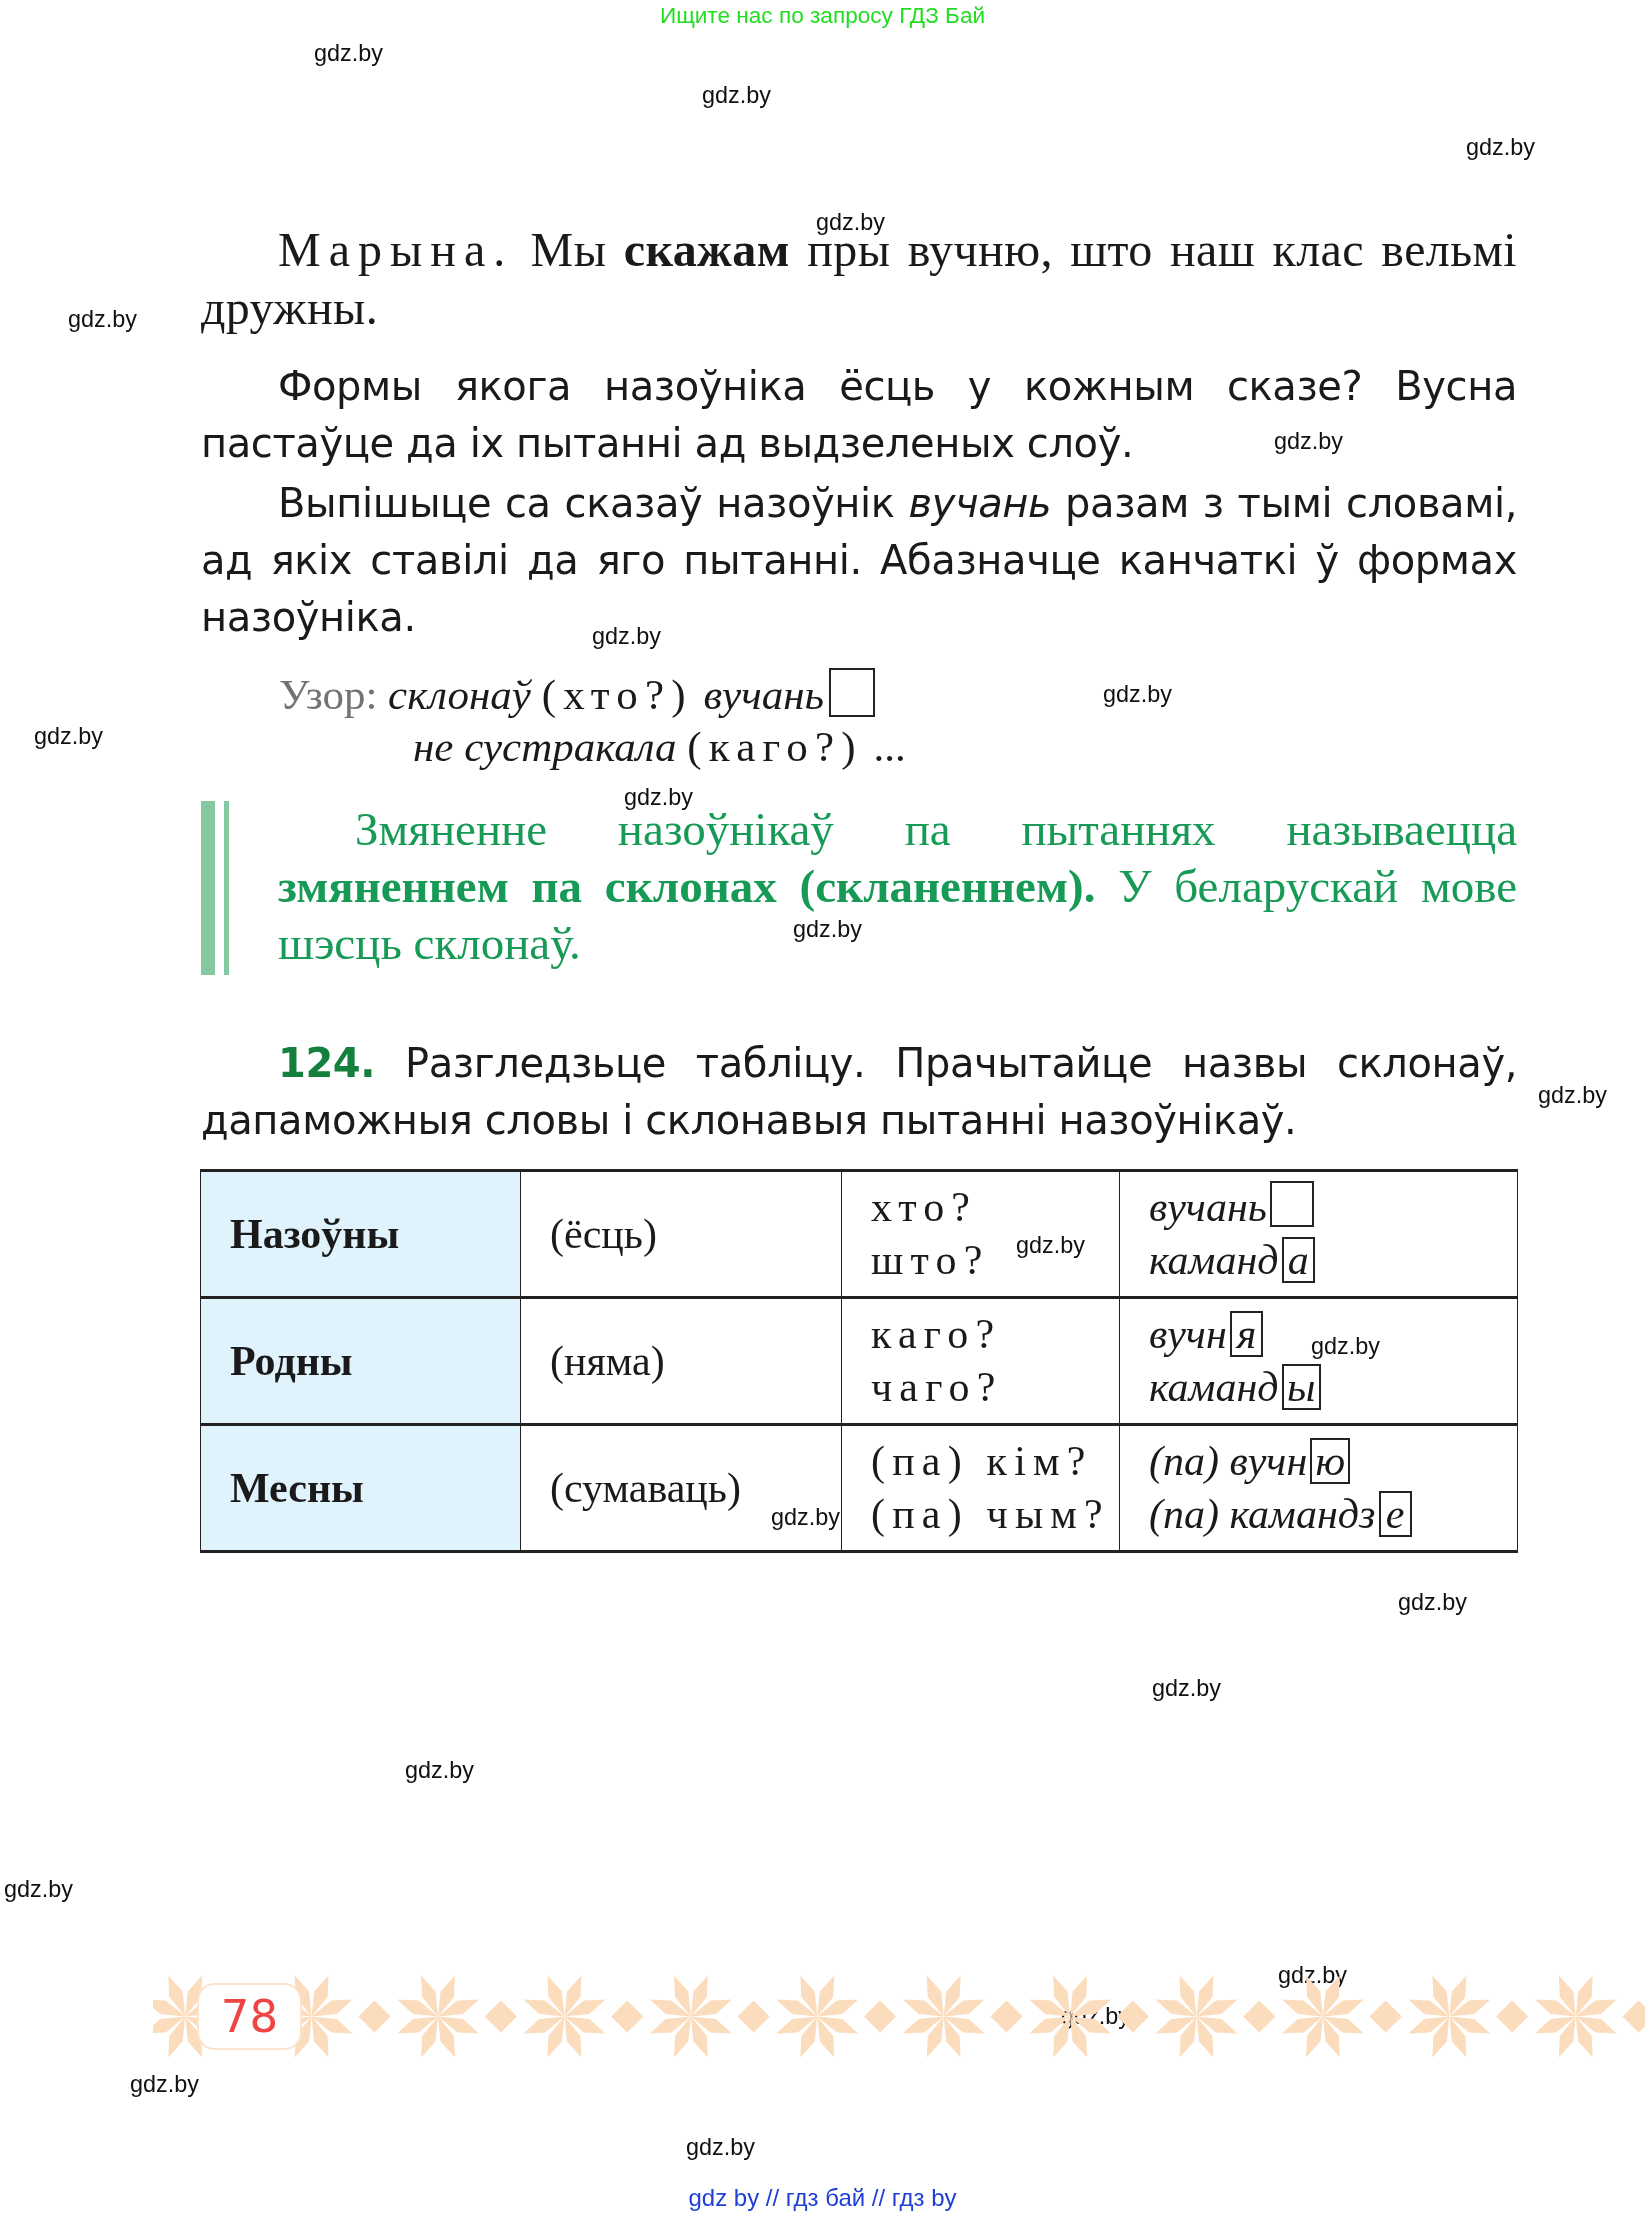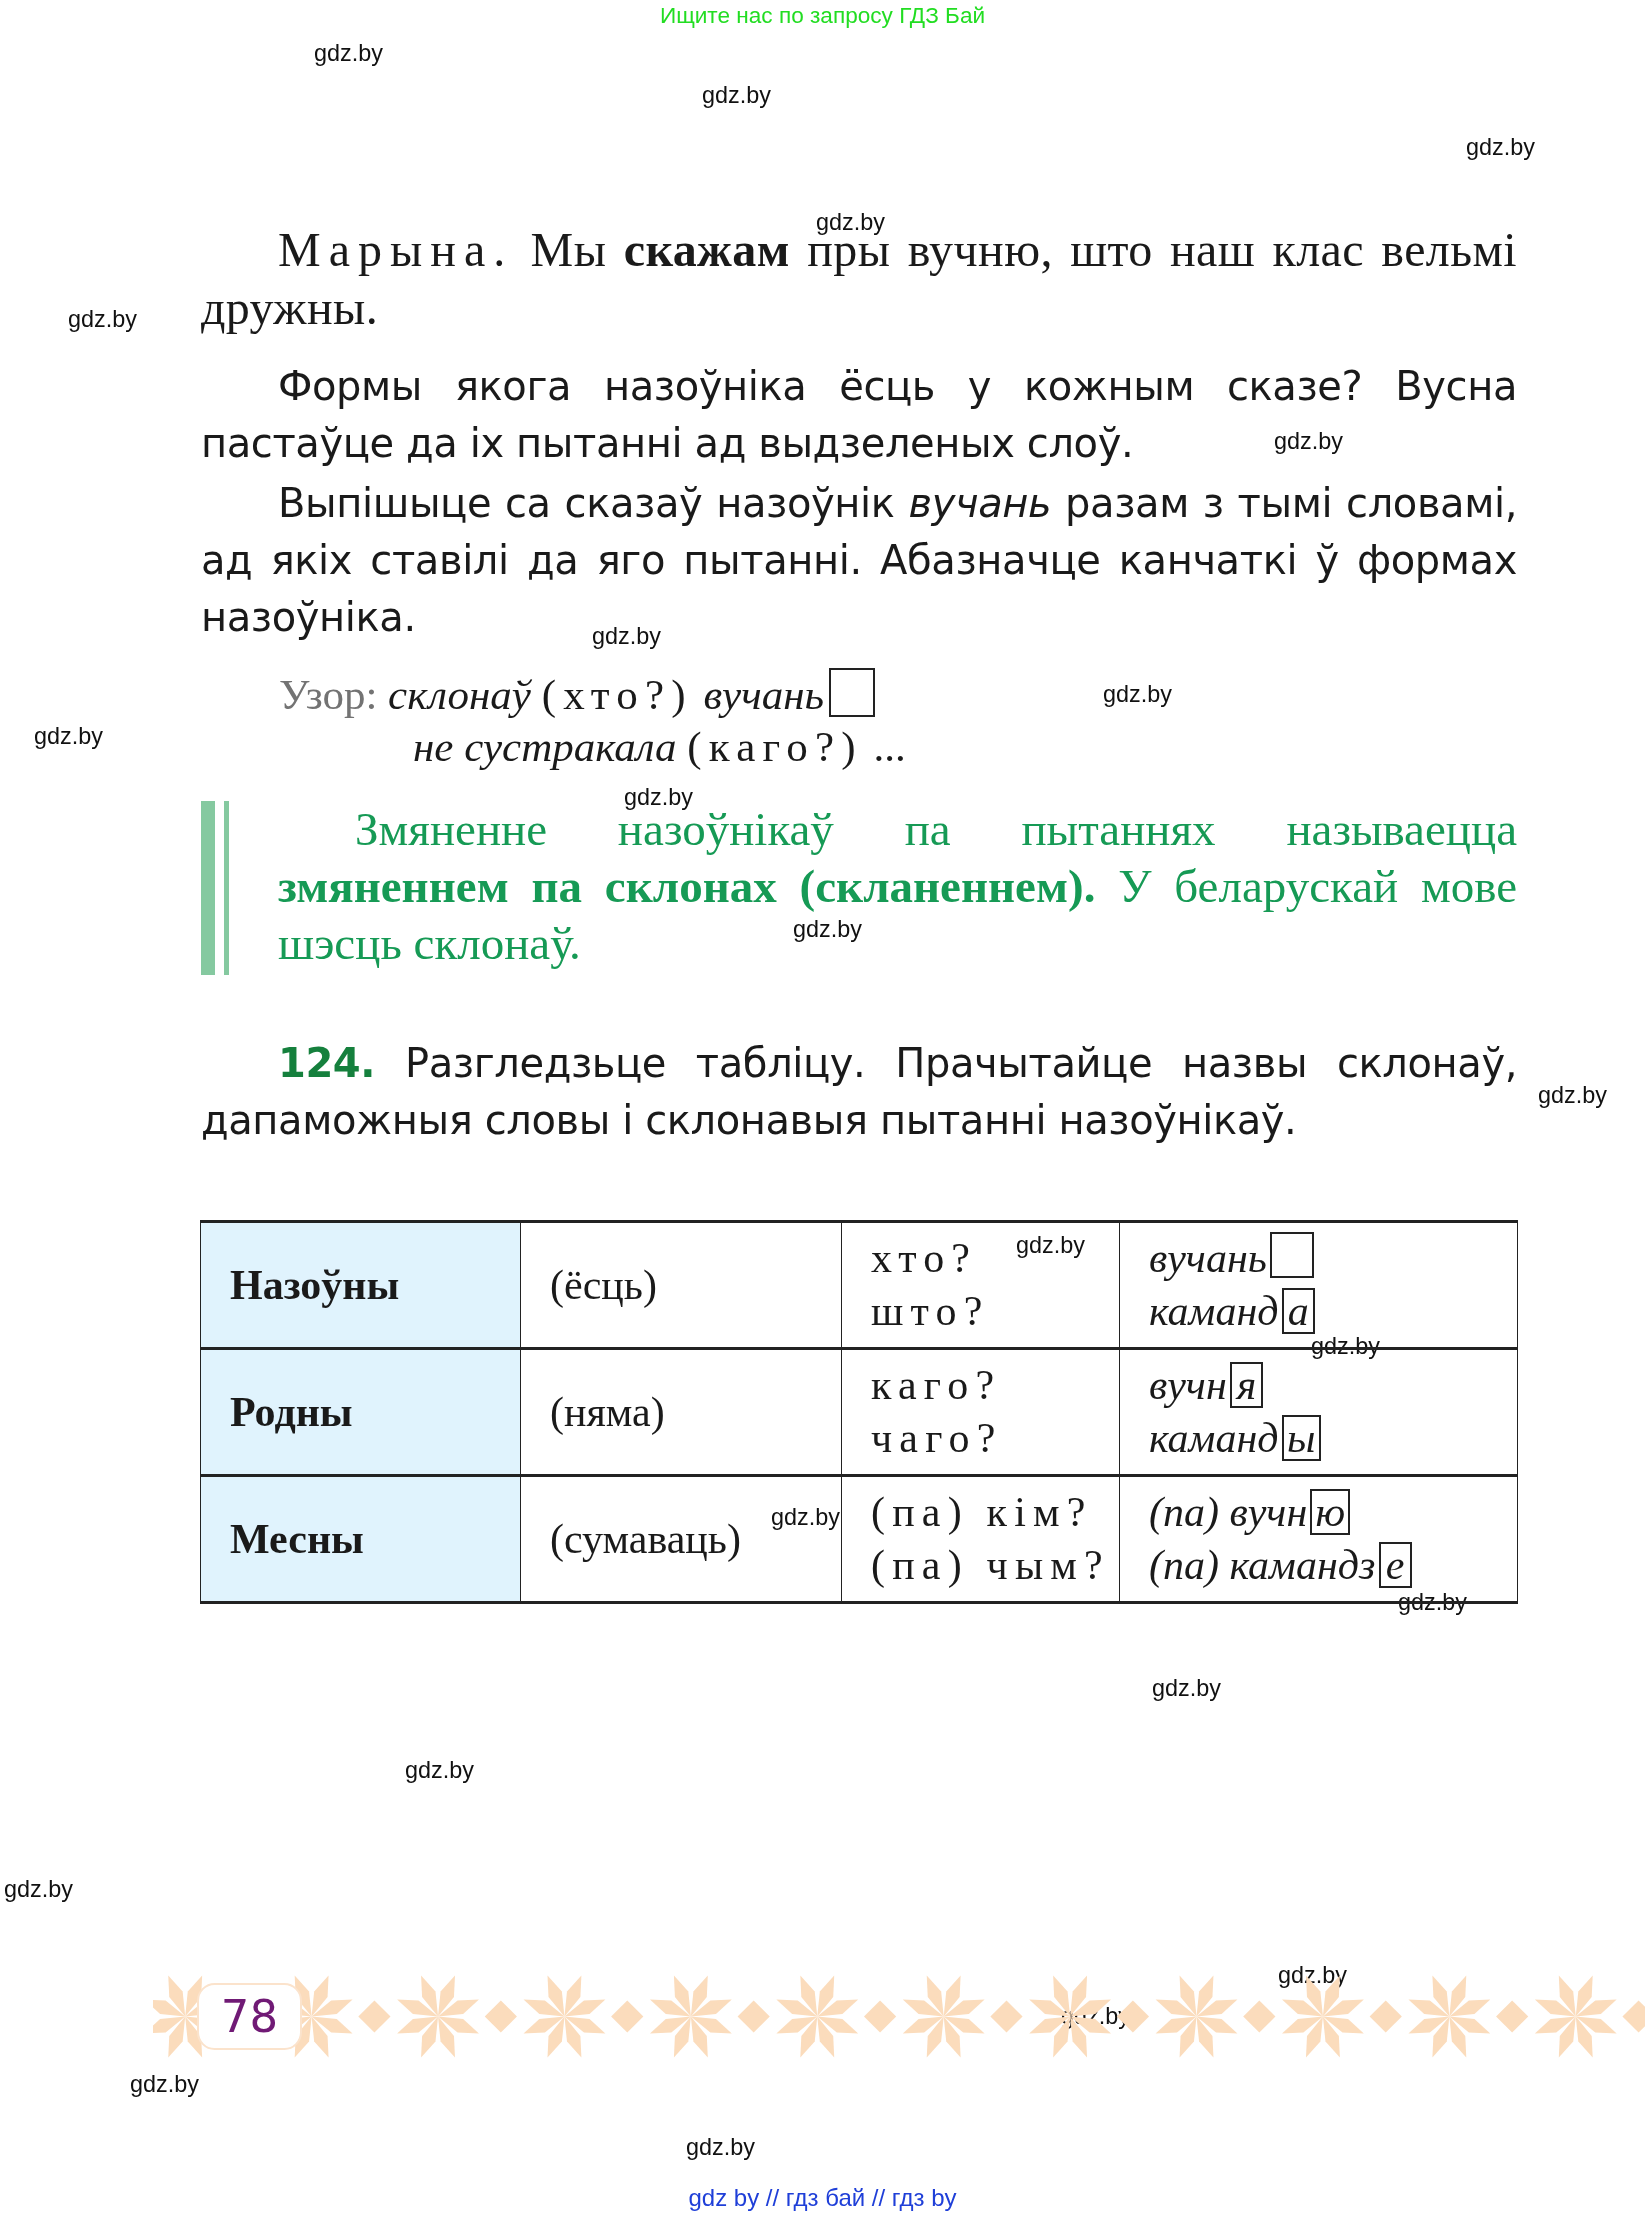--- a/index.html
+++ b/index.html
@@ -28,30 +28,30 @@
 
   .rule-bar1 { left:201px; top:801px; width:13.7px; height:174px; background:#85c9a0; }
   .rule-bar2 { left:224px; top:801px; width:4.8px; height:174px; background:#85c9a0; }
   .rule-text { left:278px; top:801px; width:1239px; color:#169a55; font-family:"Liberation Serif", serif; font-size:47px; line-height:57px; }
   .rule-text .ind { text-indent:77px; }
   .rule-text b { font-weight:bold; }
 
   .ex { left:201px; top:1035px; width:1316px; font-family:"DejaVu Sans", sans-serif; font-size:40px; line-height:57px; letter-spacing:-0.4px; }
   .ex .num { color:#15803d; font-weight:bold; }
 
-  table.cases { position:absolute; left:200px; top:1220px; width:1316px; border-collapse:collapse; table-layout:fixed; }
+  table.cases { position:absolute; left:200px; top:1169px; width:1316px; border-collapse:collapse; table-layout:fixed; }
   table.cases td { border-left:1.6px solid #222; border-right:1.6px solid #222; border-top:3.2px solid #222; border-bottom:3.2px solid #222; height:124px; padding:0 0 0 29px; vertical-align:middle; font-family:"Liberation Serif", serif; font-size:42px; }
   td.case-name { background:#e0f3fd; font-weight:bold; font-size:43px; }
   td.q { line-height:53px; }
   td.ex-cell { font-style:italic; line-height:53px; }
   .end { display:inline-block; border:2.4px solid #222; padding:0 3.2px; line-height:42px; margin-left:3.2px; min-width:22.6px; text-align:center; }
   .end.empty { width:40px; height:42px; padding:0; vertical-align:-6.4px; }
 
   .ornament { left:153px; top:1972px; width:1492px; height:89px; }
-  .page-num { left:197px; top:1983px; width:101px; height:63px; border:2.4px solid #fbe3cc; border-radius:17.7px; background:#fff; text-align:center; font-family:"DejaVu Sans", sans-serif; font-size:45px; line-height:63px; color:#701a75; }
+  .page-num { left:197px; top:1983px; width:101px; height:63px; border:2.4px solid #fbe3cc; border-radius:17.7px; background:#fff; text-align:center; font-family:"DejaVu Sans", sans-serif; font-size:45px; line-height:63px; color:#ef4444; }
 
   .footer-links { left:0; width:1645px; top:2184px; text-align:center; color:#1f3fd8; font-size:24px; font-family:"Liberation Sans", sans-serif; }
 </style>
 </head>
 <body>
 
 <div class="abs top-banner sans">Ищите нас по запросу ГДЗ Бай</div>
 
 <div id="watermarks">
     <div class="abs wm" style="left: 314px; top: 40px;">gdz.by</div>

